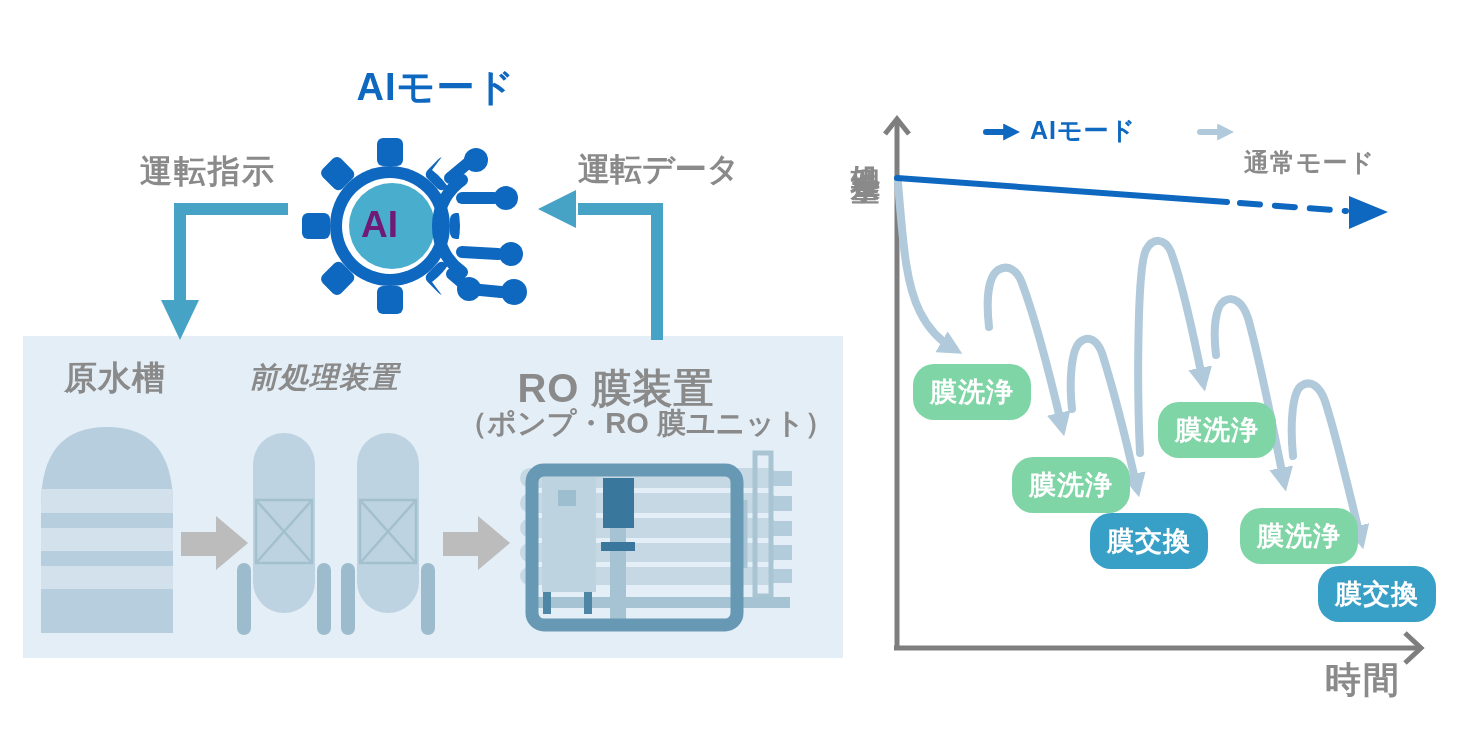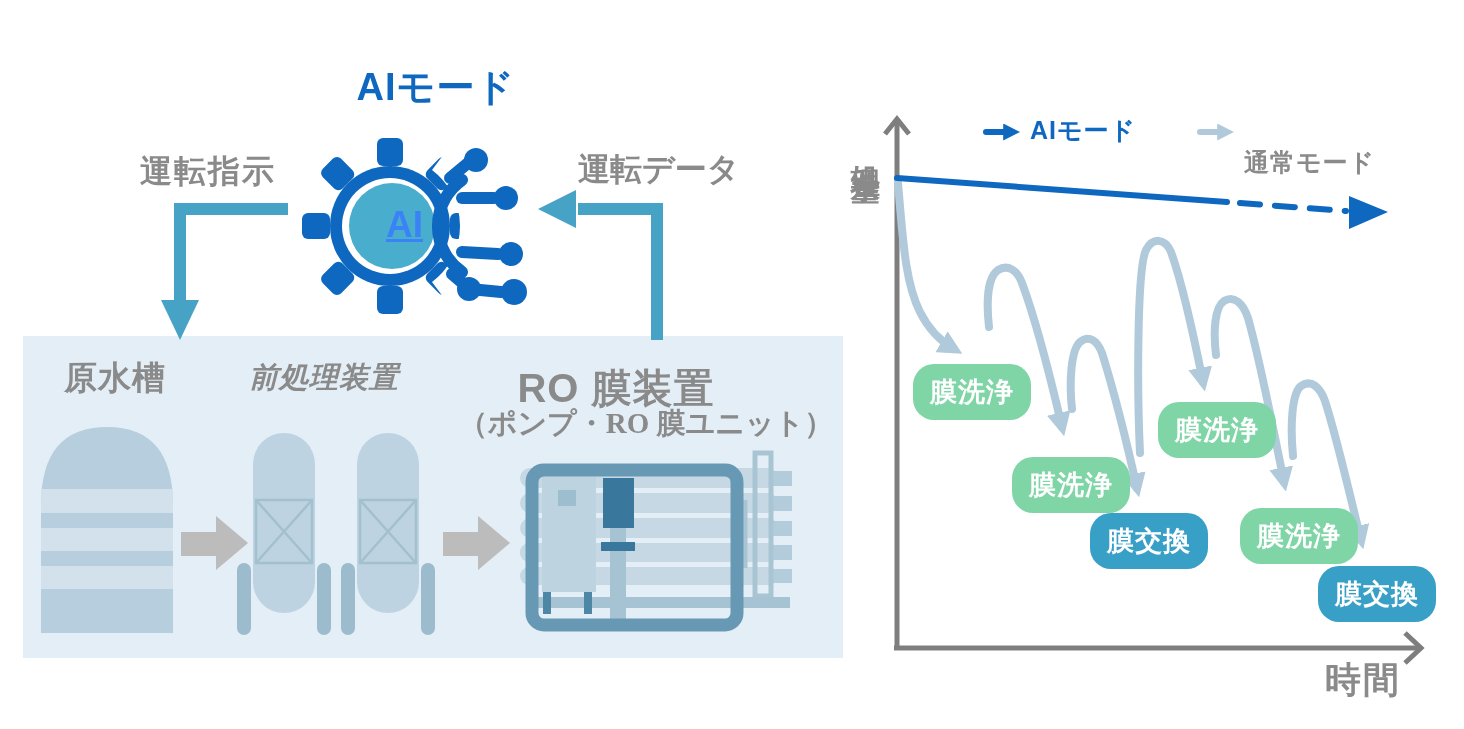--- a/index.html
+++ b/index.html
@@ -3,21 +3,21 @@
 <meta charset="utf-8">
 <style>
   html,body{margin:0;padding:0;background:#fff;}
   .canvas{position:relative;width:1464px;height:729px;background:#fff;overflow:hidden;
           font-family:"Liberation Sans","DejaVu Sans",sans-serif;}
   .layer{position:absolute;left:0;top:0;}
   .txt{position:absolute;white-space:nowrap;}
   .title{font-size:38px;font-weight:800;color:#0f68c0;letter-spacing:1px;}
   .glabel{font-size:32px;font-weight:700;color:#8a8a8a;letter-spacing:2px;}
   .boxlabel{font-size:30px;font-weight:700;color:#8a8a8a;text-align:center;letter-spacing:1px;}
-  .ai-text{font-size:37px;font-weight:800;color:#3b82f6;text-align:right;text-decoration:underline;}
+  .ai-text{font-size:37px;font-weight:800;color:#701a75;text-align:left;}
   .ylab{writing-mode:vertical-rl;text-orientation:upright;font-size:29px;font-weight:600;
         color:#8a8a8a;letter-spacing:4px;}
   .xlab{font-size:36px;font-weight:600;color:#8a8a8a;letter-spacing:2px;}
   .leg{font-size:25px;font-weight:600;letter-spacing:1px;}
   .leg.ai{color:#0f68c0;}
   .leg.normal{color:#8a8a8a;}
   .badge{position:absolute;height:40px;line-height:41px;padding:8px 17px;border-radius:21px;
          color:#fff;font-size:27px;font-weight:700;text-align:center;letter-spacing:1px;}
   .arc{stroke:#b0cadb;stroke-width:8;fill:none;stroke-linecap:round;}
   .ai-line{stroke:#0f68c0;stroke-width:6;fill:none;stroke-linecap:round;}
@@ -174,21 +174,21 @@
     </g>
   </svg>
 
   <div class="txt title" style="left:336px;top:62px;width:200px;text-align:center;">AIモード</div>
   <div class="txt ai-text" style="left:361px;top:204px;width:62px;">AI</div>
   <div class="txt glabel" style="left:140px;top:150px;">運転指示</div>
   <div class="txt glabel" style="left:578px;top:148px;letter-spacing:0;">運転データ</div>
   <div class="txt boxlabel" style="left:48px;top:356px;width:134px;font-size:33px;">原水槽</div>
   <div class="txt boxlabel" style="left:248px;top:358px;width:152px;font-size:29px;font-style:italic;">前処理装置</div>
   <div class="txt boxlabel" style="left:486px;top:361px;width:260px;font-size:40px;">RO 膜装置</div>
-  <div class="txt boxlabel" style="left:446px;top:404px;width:400px;font-size:29px;letter-spacing:0;font-family:Liberation Serif, serif;">（ポンプ・RO 膜ユニット）</div>
+  <div class="txt boxlabel" style="left:446px;top:404px;width:400px;font-size:29px;letter-spacing:0;">（ポンプ・RO 膜ユニット）</div>
 
   <div class="txt ylab" style="left:846px;top:142px;">処理水量</div>
   <div class="txt xlab" style="left:1325px;top:656px;">時間</div>
   <div class="txt leg ai" style="left:1030px;top:114px;">AIモード</div>
   <div class="txt leg normal" style="left:1244px;top:114px;margin-top:32px;">通常モード</div>
 
   <div class="badge" style=";left:913px;top:364px;background:#7fd5a6"><span>膜洗浄</span></div>
   <div class="badge" style=";left:1012px;top:457px;background:#7fd5a6"><span>膜洗浄</span></div>
   <div class="badge" style=";left:1090px;top:513px;background:#389fc6"><span>膜交換</span></div>
   <div class="badge" style=";left:1158px;top:402px;background:#7fd5a6"><span>膜洗浄</span></div>

